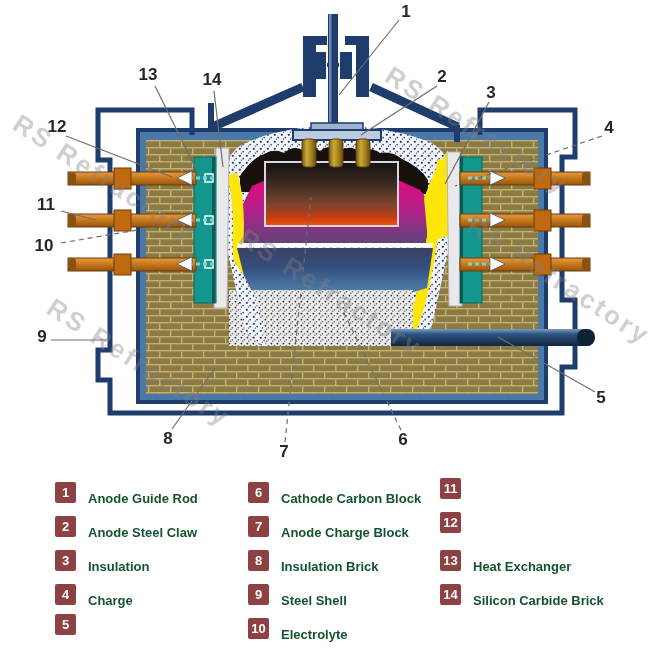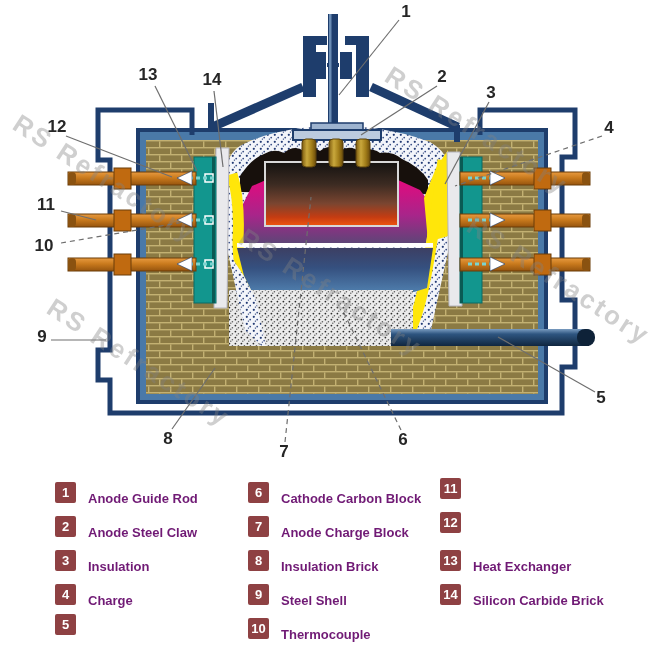--- a/index.html
+++ b/index.html
@@ -4,21 +4,21 @@
 <style>
   html,body{margin:0;padding:0;background:#ffffff;}
   body{width:650px;height:650px;position:relative;font-family:"Liberation Sans",sans-serif;overflow:hidden;}
   .stage{position:absolute;left:0;top:0;width:650px;height:650px;}
   svg{position:absolute;left:0;top:0;}
   .wm{position:absolute;color:rgba(130,130,130,.38);font-size:26px;font-weight:bold;letter-spacing:3px;transform:rotate(33deg);transform-origin:left top;white-space:nowrap;pointer-events:none;}
   .co{position:absolute;transform:translate(-50%,-50%);font-size:17px;font-weight:600;color:#262626;}
   .legend{position:absolute;left:0;top:0;width:650px;height:650px;}
   .li{position:absolute;display:flex;align-items:center;}
   .badge{width:21px;height:21px;background:#8e4143;color:#fff;font-size:13px;font-weight:bold;display:flex;align-items:center;justify-content:center;border-radius:2px;flex:0 0 21px;}
-  .llabel{margin-left:12px;font-size:13px;font-weight:600;color:#701a75;white-space:nowrap;margin-top:13px;}
+  .llabel{margin-left:12px;font-size:13px;font-weight:600;color:#14532d;white-space:nowrap;margin-top:13px;}
 </style>
 </head>
 <body>
 
 <div class="stage">
 
 <svg width="650" height="466" viewBox="0 0 650 466">
   <defs>
     <pattern id="brick" width="22" height="14" patternUnits="userSpaceOnUse">
       <rect width="22" height="14" fill="#8b7a44"></rect>
@@ -276,21 +276,21 @@
   <div class="li" style="left:248px;top:546px">
     <span class="badge">8</span>
     <span class="llabel">Insulation Brick</span>
   </div>
   <div class="li" style="left:248px;top:580px">
     <span class="badge">9</span>
     <span class="llabel">Steel Shell</span>
   </div>
   <div class="li" style="left:248px;top:614px">
     <span class="badge">10</span>
-    <span class="llabel">Thermocouple</span>
+    <span class="llabel">Electrolyte</span>
   </div>
 
   <div class="li" style="left:440px;top:478px">
     <span class="badge">11</span>
   </div>
   <div class="li" style="left:440px;top:512px">
     <span class="badge">12</span>
   </div>
   <div class="li" style="left:440px;top:546px">
     <span class="badge">13</span>

